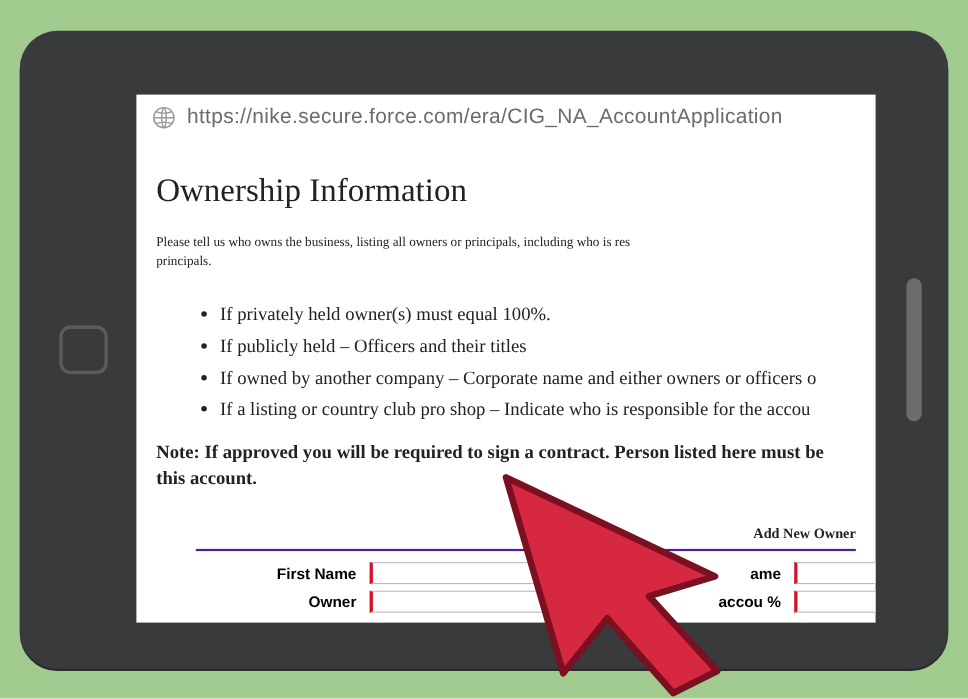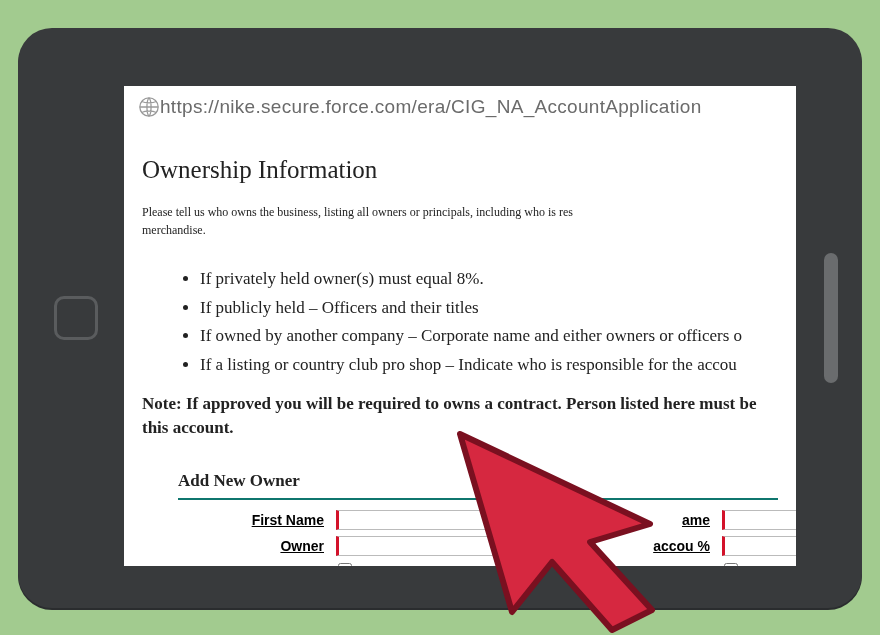--- a/index.html
+++ b/index.html
@@ -48,35 +48,36 @@
     top: 58px;
     right: 66px;
     bottom: 42px;
     background: #fff;
     overflow: hidden;
   }
   .url-bar {
     padding: 10px 14px 6px 14px;
     display: flex;
     align-items: center;
+    gap: 10px;
     color: #6b6b6b;
     font-family: Arial, Helvetica, sans-serif;
     font-size: 19px;
     letter-spacing: .3px;
   }
   .globe-icon svg { display:block; }
   .content {
     padding: 28px 18px 0 18px;
     color: #222;
     line-height: 1.45;
     white-space: nowrap;
     overflow: hidden;
   }
   .heading {
-    font-size: 25px;
+    font-size: 30px;
     font-weight: 400;
     margin-bottom: 16px;
     font-family: Georgia, serif;
     color: #222;
   }
   .intro {
     font-size: 12px;
     white-space: normal;
     margin-bottom: 28px;
   }
@@ -90,38 +91,38 @@
     margin: 4px 0;
     white-space: nowrap;
   }
   .note {
     font-size: 17px;
     font-weight: bold;
     white-space: normal;
     margin-bottom: 28px;
   }
   .section-title {
-    font-size: 17px;
+    font-size: 13px;
     font-weight: bold;
-    border-bottom: 2px solid #0f766e;
+    border-bottom: 2px solid #4c1d95;
     padding: 0 0 4px 0;
     margin: 0 0 10px 36px;
+    text-align: right;
   }
   .form-grid {
     margin-left: 36px;
     display: grid;
     grid-template-columns: 150px 260px 110px 160px;
     column-gap: 8px;
     row-gap: 6px;
     align-items: center;
     font-family: Arial, Helvetica, sans-serif;
     font-size: 14px;
     font-weight: bold;
     color: #000;
-    text-decoration: underline;
   }
   .form-grid .lbl { text-align: right; padding-right: 4px; }
   .form-grid input[type="text"] {
     width: 100%;
     height: 20px;
     border: 1px solid #bbb;
     border-left: 3px solid #d3122a;
     background:#fff;
     font-size: 13px;
   }
@@ -156,31 +157,31 @@
         </svg>
       </span>
       <span>https://nike.secure.force.com/era/CIG_NA_AccountApplication</span>
     </div>
 
     <div class="content">
       <h2 class="heading">Ownership Information</h2>
 
       <p class="intro">
         <span>Please tell us who owns the business, listing all owners or principals, including who is res</span><br>
-        <span>merchandise.</span>
+        <span>principals.</span>
       </p>
 
       <ul class="rules">
-        <li>If privately held owner(s) must equal 8%.</li>
+        <li>If privately held owner(s) must equal 100%.</li>
         <li>If publicly held – Officers and their titles</li>
         <li>If owned by another company – Corporate name and either owners or officers o</li>
         <li>If a listing or country club pro shop – Indicate who is responsible for the accou</li>
       </ul>
 
-      <p class="note">Note: If approved you will be required to owns a contract. Person listed here must be this account.</p>
+      <p class="note">Note: If approved you will be required to sign a contract. Person listed here must be this account.</p>
 
       <div class="section-title">Add New Owner</div>
 
       <div class="form-grid">
         <div class="lbl">First Name</div>
         <input type="text" style="">
         <div class="lbl">ame</div>
         <input type="text" style="">
 
         <div class="lbl">Owner</div>

